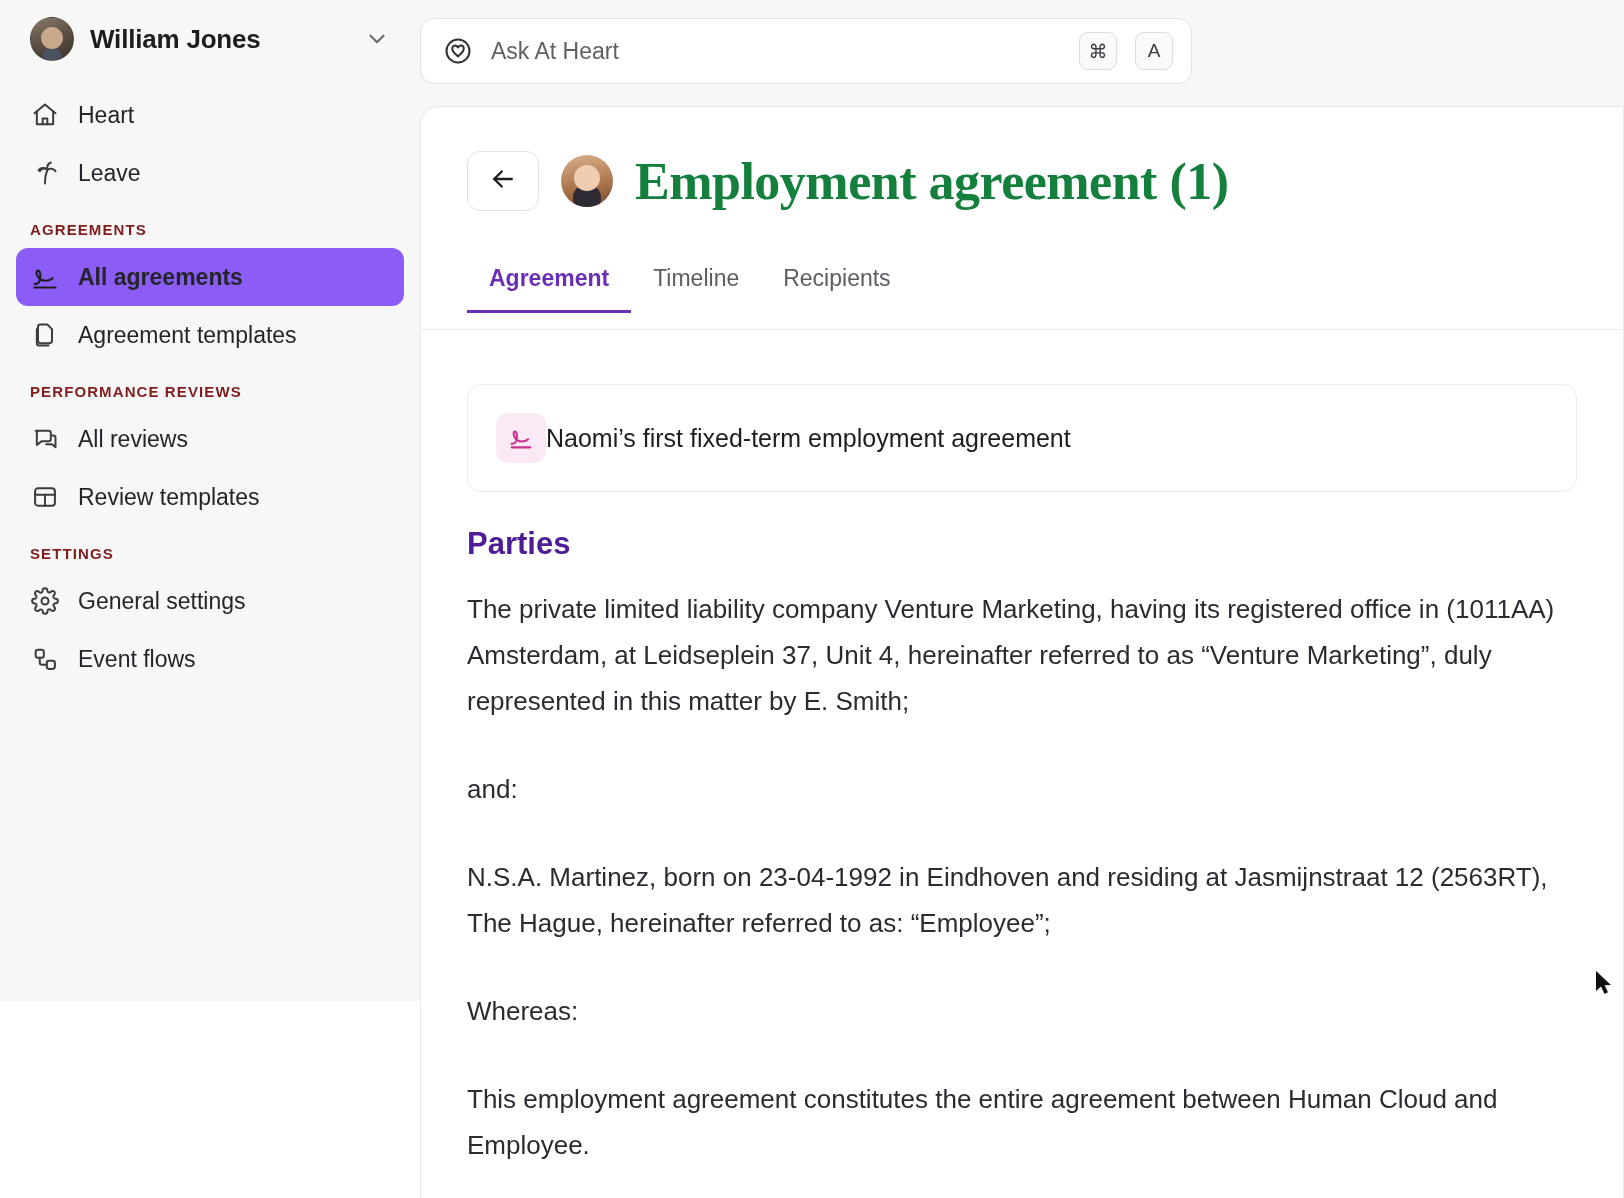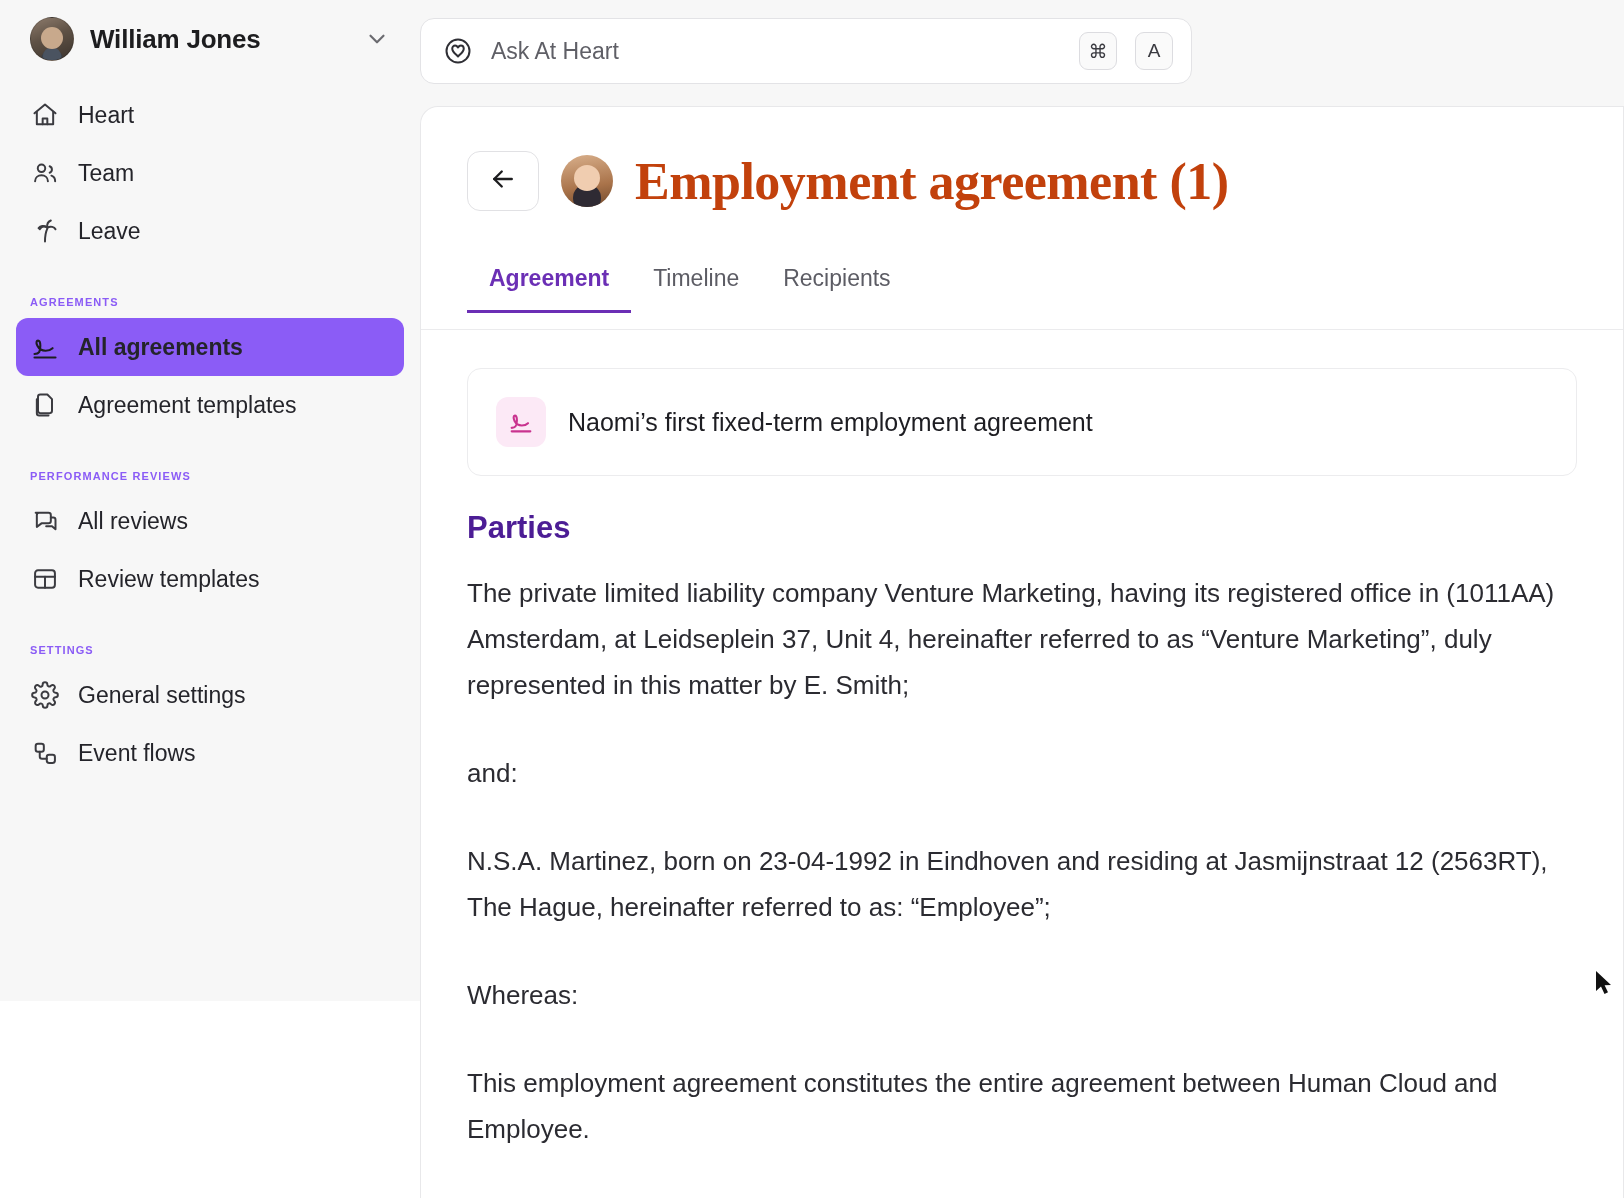--- a/index.html
+++ b/index.html
@@ -71,26 +71,26 @@
     border-radius: 12px;
     color: #24242a;
     font-size: 23px;
     cursor: pointer;
   }
   .nav-item .ico { width: 30px; height: 30px; display:flex; align-items:center; justify-content:center; color:#3b3b40; flex:0 0 30px;}
   .nav-item.active { background: #8b5cf6; font-weight: 600; }
   .nav-item.active .ico { color: #1d1d1f; }
 
   .section-label {
-    font-size: 11px;
+    font-size: 15px;
     font-weight: 700;
     letter-spacing: 1.1px;
-    color: #8b5cf6;
+    color: #7f1d1d;
     padding: 0 14px;
-    margin: 36px 0 10px;
+    margin: 19px 0 10px;
   }
   .sidebar-spacer-top { height: 8px; }
 
   
   .main {
     flex: 1;
     padding: 8px 0 0 0;
     min-width: 0;
     position: relative;
   }
@@ -154,48 +154,47 @@
     content:"";
     position:absolute; left:50%; top:20%;
     width:26px;height:26px;margin-left:-13px;border-radius:50%;
     background:#f0cdb0;
     box-shadow:0 20px 0 1px #2e2a33;
   }
   .doc-title {
     font-family: "Liberation Serif", serif;
     font-size: 52px;
     font-weight: 700;
-    color: #c2410c;
+    color: #15803d;
     letter-spacing: -0.5px;
     white-space: nowrap;
   }
 
   .tabs {
     display: flex;
     gap: 0;
     padding: 36px 0 16px 46px;
     border-bottom: 1px solid #ebebed;
     margin-top: 18px;
   }
   .tab {
     font-size: 23px;
     color: #5c5c64;
     padding: 0 22px 18px 22px;
     cursor: pointer;
   }
   .tab.active { color: #6b2fb5; font-weight: 600; border-bottom: 3px solid #6b2fb5; }
 
   .banner {
-    margin: 38px 46px 0 46px;
+    margin: 54px 46px 0 46px;
     height: 108px;
     border: 1px solid #ececee;
     border-radius: 14px;
     display: flex;
     align-items: center;
-    gap: 22px;
     padding: 0 28px;
     background: #fff;
   }
   .banner-icon {
     width: 50px; height: 50px;
     border-radius: 12px;
     background: #fce9f6;
     display: flex; align-items: center; justify-content: center;
     color: #c9338f;
     flex: 0 0 50px;
@@ -247,31 +246,20 @@
       <span class="ico">
         <svg width="28" height="28" viewBox="0 0 24 24" fill="none" stroke="currentColor" stroke-width="1.7" stroke-linecap="round" stroke-linejoin="round">
             <path d="M3 10.5 12 3l9 7.5"></path>
             <path d="M5 9.5V20h14V9.5"></path>
             <path d="M10 20v-5h4v5"></path>
           </svg>
       </span>
       <span>Heart</span>
     </div>
 
-    <div class="nav-item">
-      <span class="ico">
-        <svg width="28" height="28" viewBox="0 0 24 24" fill="none" stroke="currentColor" stroke-width="1.7" stroke-linecap="round" stroke-linejoin="round">
-            <circle cx="9" cy="8" r="3.2"></circle>
-            <path d="M3.5 19c0-3 2.5-5 5.5-5s5.5 2 5.5 5"></path>
-            <path d="M16 6.2a3 3 0 0 1 0 5.6"></path>
-            <path d="M17.5 14.3c2 .7 3.2 2.3 3.2 4.7"></path>
-          </svg>
-      </span>
-      <span>Team</span>
-    </div>
 
     <div class="nav-item">
       <span class="ico">
         <svg width="28" height="28" viewBox="0 0 24 24" fill="none" stroke="currentColor" stroke-width="1.7" stroke-linecap="round" stroke-linejoin="round">
             <path d="M12 21c0-5 1-9 2-11"></path>
             <path d="M14 9c-3-2-6-1.5-7.5.5"></path>
             <path d="M14 9c3-1.5 6-.5 7 1.5"></path>
             <path d="M14 9c-.5-3 .5-5 3-6"></path>
             <path d="M14 9c-2.5-1.5-5-1-6.5 1.5"></path>
           </svg>

